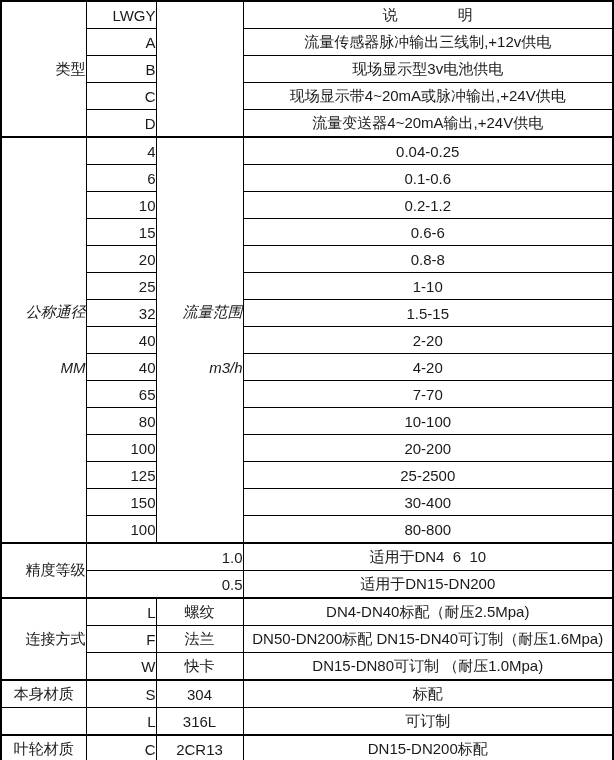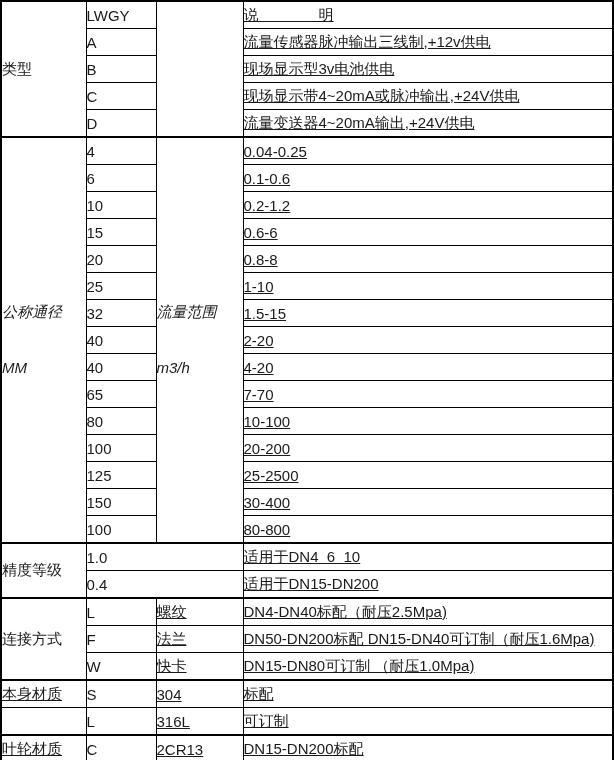--- a/index.html
+++ b/index.html
@@ -13,22 +13,22 @@
   table.spec td {
     border: 1px solid #000000;
     font-size: 15px;
     color: #1a1a1a;
     height: 26px;
     vertical-align: middle;
     white-space: pre;
     overflow: hidden;
     padding: 0;
   }
-  td.c { text-align: left; margin-left: 28px; }
-  td.l { text-align: left; padding-left: 5px; text-decoration: underline; }
+  td.c { text-align: right; margin-left: 28px; }
+  td.l { text-align: center; padding-left: 5px; }
   tr.sec > td { border-top: 2px solid #000000; }
   .two-line div { line-height: 22px; font-style: italic; }
 </style>
 </head>
 <body>
 
 <table class="spec">
   <colgroup>
     <col style="width:85px">
     <col style="width:70px">
@@ -128,21 +128,21 @@
     <td class="c">100</td>
     <td class="l">80-800</td>
   </tr>
 
   <tr class="sec">
     <td class="c" rowspan="2">精度等级</td>
     <td class="c" colspan="2">1.0</td>
     <td class="l">适用于DN4  6  10</td>
   </tr>
   <tr>
-    <td class="c" colspan="2">0.4</td>
+    <td class="c" colspan="2">0.5</td>
     <td class="l">适用于DN15-DN200</td>
   </tr>
 
   <tr class="sec">
     <td class="c" rowspan="3">连接方式</td>
     <td class="c">L</td>
     <td class="l">螺纹</td>
     <td class="l">DN4-DN40标配（耐压2.5Mpa)</td>
   </tr>
   <tr>

